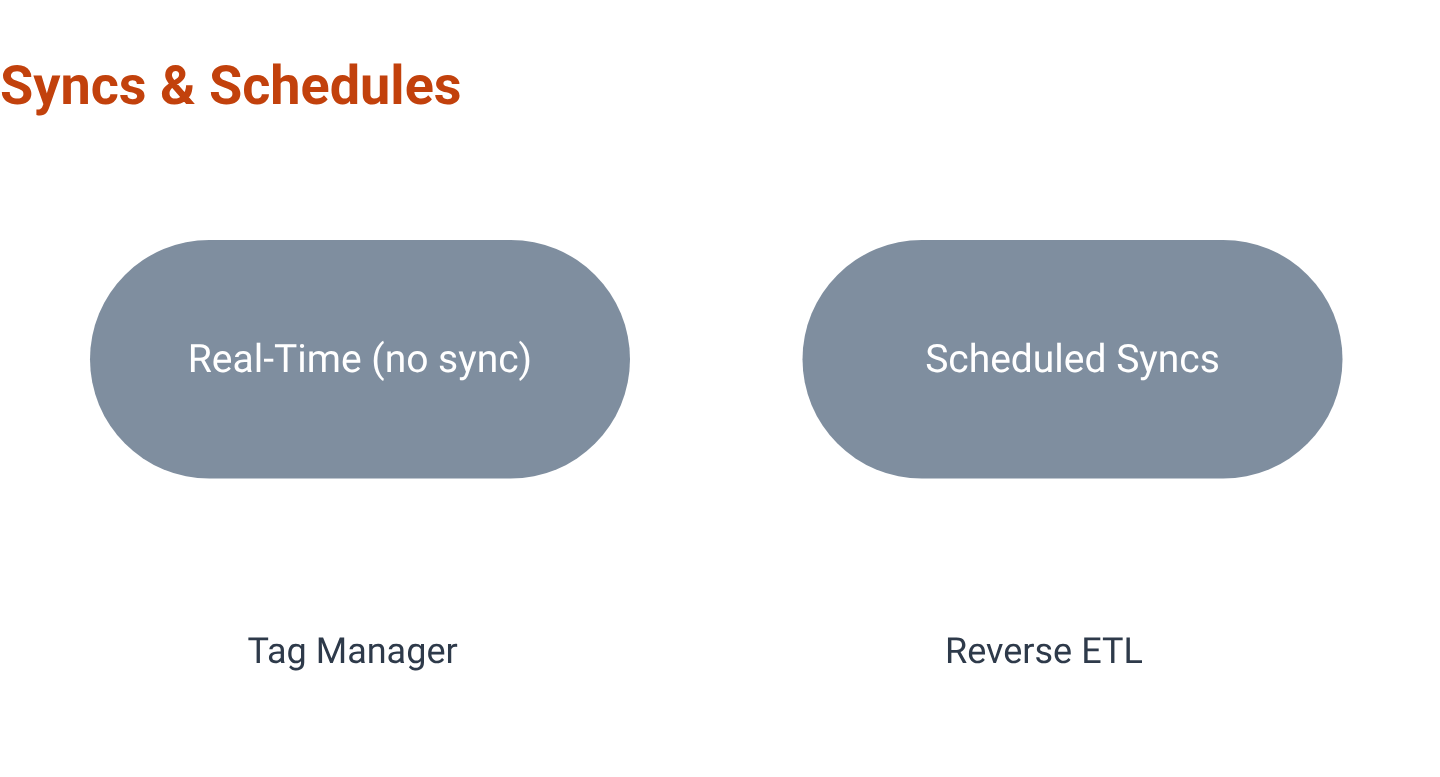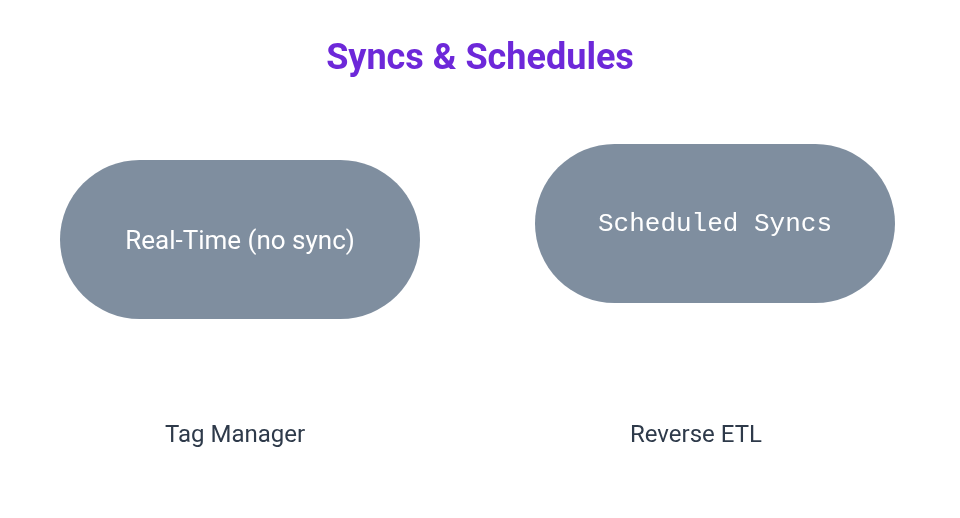--- a/index.html
+++ b/index.html
@@ -12,43 +12,42 @@
       height: 518px;
       background: #ffffff;
       font-family: -apple-system, BlinkMacSystemFont, "Segoe UI", Roboto, Helvetica, Arial, sans-serif;
       position: relative;
     }
     .title {
       position: absolute;
       top: 36px;
       left: 0;
       right: 0;
-      text-align: center;
+      text-align: left;
       font-size: 36px;
       font-weight: 700;
-      color: #6d28d9;
+      color: #c2410c;
     }
     .pill {
       position: absolute;
       width: 360px;
       height: 159px;
       background: #7f8e9f;
       border-radius: 100px;
       display: flex;
       align-items: center;
       justify-content: center;
     }
     .pill-left {
       left: 60px;
       top: 160px;
     }
     .pill-right {
       left: 535px;
-      top: 144px;
-      font-family: Liberation Mono, monospace;
+      top: 160px;
     }
     .pill-label {
       color: #ffffff;
       font-size: 26px;
       font-weight: 400;
     }
     .caption {
       position: absolute;
       font-size: 24px;
       font-weight: 400;

